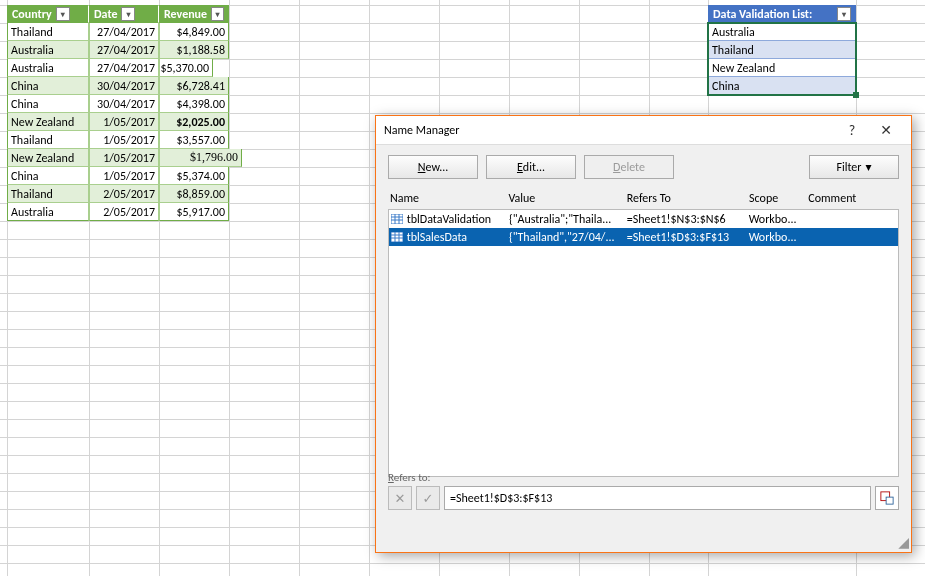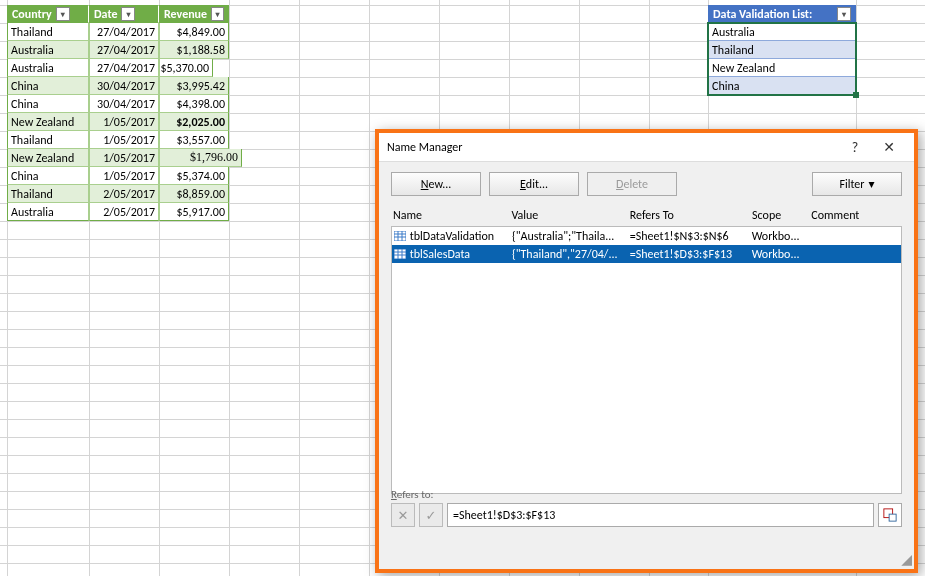--- a/index.html
+++ b/index.html
@@ -24,21 +24,21 @@
   
   .tbl2{position:absolute;left:708px;top:5px}
   .th2{position:absolute;background:#4472c4;color:#fff;font-weight:600;height:18px;display:flex;align-items:center;padding:0 4px;border:1px solid #4472c4;box-sizing:border-box}
   .td2{position:absolute;height:18px;box-sizing:border-box;border-left:1px solid #8ea9db;border-right:1px solid #8ea9db;border-bottom:1px solid #8ea9db;display:flex;align-items:center;padding:0 3px}
   .td2.ra{background:#d9e1f2}
   .td2.rb{background:#ffffff}
   .sel-green{outline:2px solid #217346;outline-offset:-1px}
   .sel-handle{position:absolute;width:6px;height:6px;background:#217346;right:-3px;bottom:-3px}
 
   
-  .dlg{position:absolute;left:375px;top:129px;width:535px;height:436px;background:#f0f0f0;border:4px solid #f97316;box-shadow:3px 3px 12px rgba(0,0,0,0.35);font-size:12px}
+  .dlg{position:absolute;left:375px;top:115px;width:535px;height:436px;background:#f0f0f0;border:1px solid #f97316;box-shadow:3px 3px 12px rgba(0,0,0,0.35);font-size:12px}
   .dlg-title{height:28px;background:#fff;display:flex;align-items:center;padding:0 8px;border-bottom:1px solid #ddd}
   .dlg-title .t{flex:1}
   .dlg-title .btn{width:34px;text-align:center;font-size:14px;color:#333}
   .toolbar{display:flex;gap:8px;padding:10px 12px 8px}
   .btn3d{min-width:68px;height:22px;border:1px solid #aaa;background:linear-gradient(#fdfdfd,#e7e7e7);display:flex;align-items:center;justify-content:center;padding:0 10px;color:#000}
   .btn3d.disabled{color:#9a9a9a;background:#efefef}
   .toolbar .spacer{flex:1}
   .list-head{display:flex;padding:0 12px;color:#000;font-size:12px;margin-top:2px}
   .list-head div{padding:2px 2px}
   .list{margin:2px 12px 0;height:266px;background:#fff;border:1px solid #bbb;overflow:hidden}
@@ -140,21 +140,21 @@
         <div class="td1 row-b r" style="left: 82px; top: 18px; width: 70px;">27/04/2017</div>
         <div class="td1 row-b r col2" style="left: 152px; top: 18px; width: 70px;">$4,849.00</div>
         <div class="td1 row-a col0" style="left: 0px; top: 36px; width: 82px;">Australia</div>
         <div class="td1 row-a r" style="left: 82px; top: 36px; width: 70px;">27/04/2017</div>
         <div class="td1 row-a r col2" style="left: 152px; top: 36px; width: 70px;">$1,188.58</div>
         <div class="td1 row-b col0" style="left: 0px; top: 54px; width: 82px;">Australia</div>
         <div class="td1 row-b r" style="left: 82px; top: 54px; width: 70px;">27/04/2017</div>
         <div class="td1 row-b r col2" style="left: 152px; top: 54px; width: 54px;">$5,370.00</div>
         <div class="td1 row-a col0" style="left: 0px; top: 72px; width: 82px;">China</div>
         <div class="td1 row-a r" style="left: 82px; top: 72px; width: 70px;">30/04/2017</div>
-        <div class="td1 row-a r col2" style="left: 152px; top: 72px; width: 70px;">$3,995.42</div>
+        <div class="td1 row-a r col2" style="left: 152px; top: 72px; width: 70px;">$6,728.41</div>
         <div class="td1 row-b col0" style="left: 0px; top: 90px; width: 82px;">China</div>
         <div class="td1 row-b r" style="left: 82px; top: 90px; width: 70px;">30/04/2017</div>
         <div class="td1 row-b r col2" style="left: 152px; top: 90px; width: 70px;">$4,398.00</div>
         <div class="td1 row-a col0" style="left: 0px; top: 108px; width: 82px;">New Zealand</div>
         <div class="td1 row-a r" style="left: 82px; top: 108px; width: 70px;">1/05/2017</div>
         <div class="td1 row-a r col2" style="left: 152px; top: 108px; width: 70px; font-weight: bold;">$2,025.00</div>
         <div class="td1 row-b col0" style="left: 0px; top: 126px; width: 82px;">Thailand</div>
         <div class="td1 row-b r" style="left: 82px; top: 126px; width: 70px;">1/05/2017</div>
         <div class="td1 row-b r col2" style="left: 152px; top: 126px; width: 70px;">$3,557.00</div>
         <div class="td1 row-a col0" style="left: 0px; top: 144px; width: 82px;">New Zealand</div>

